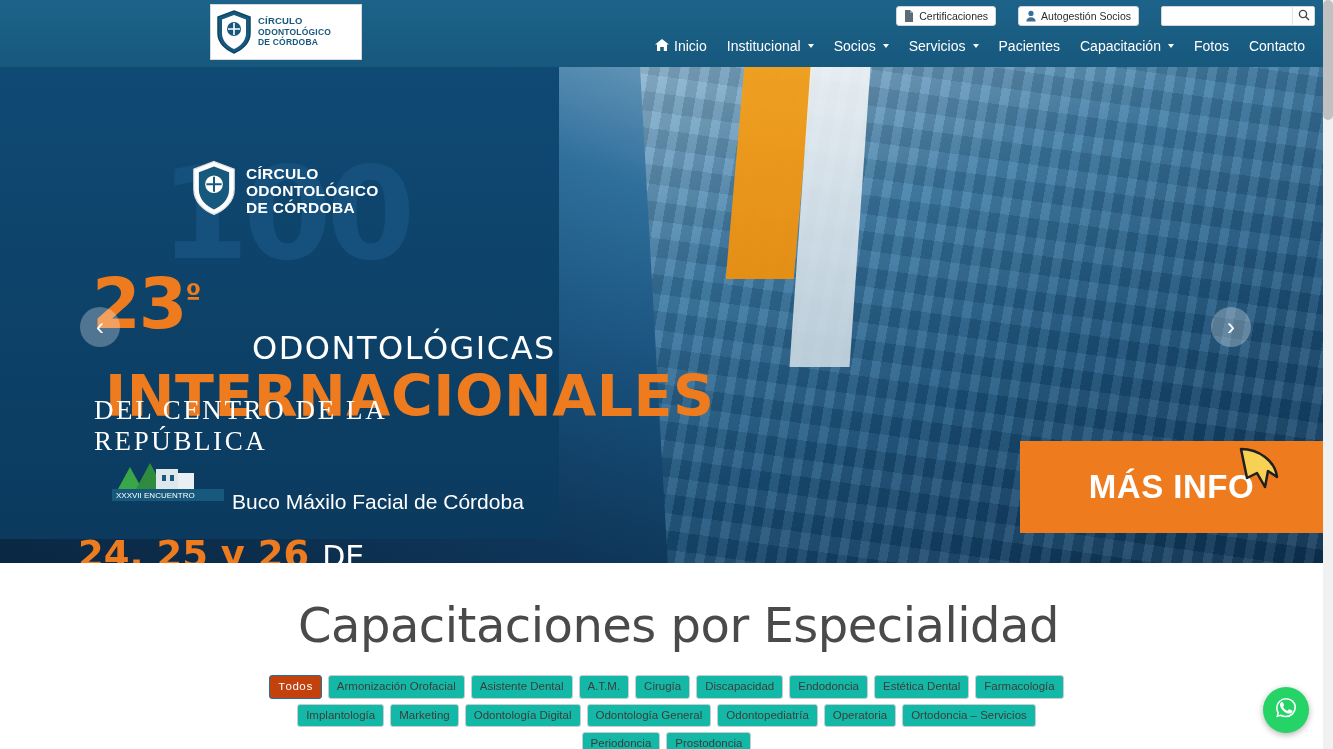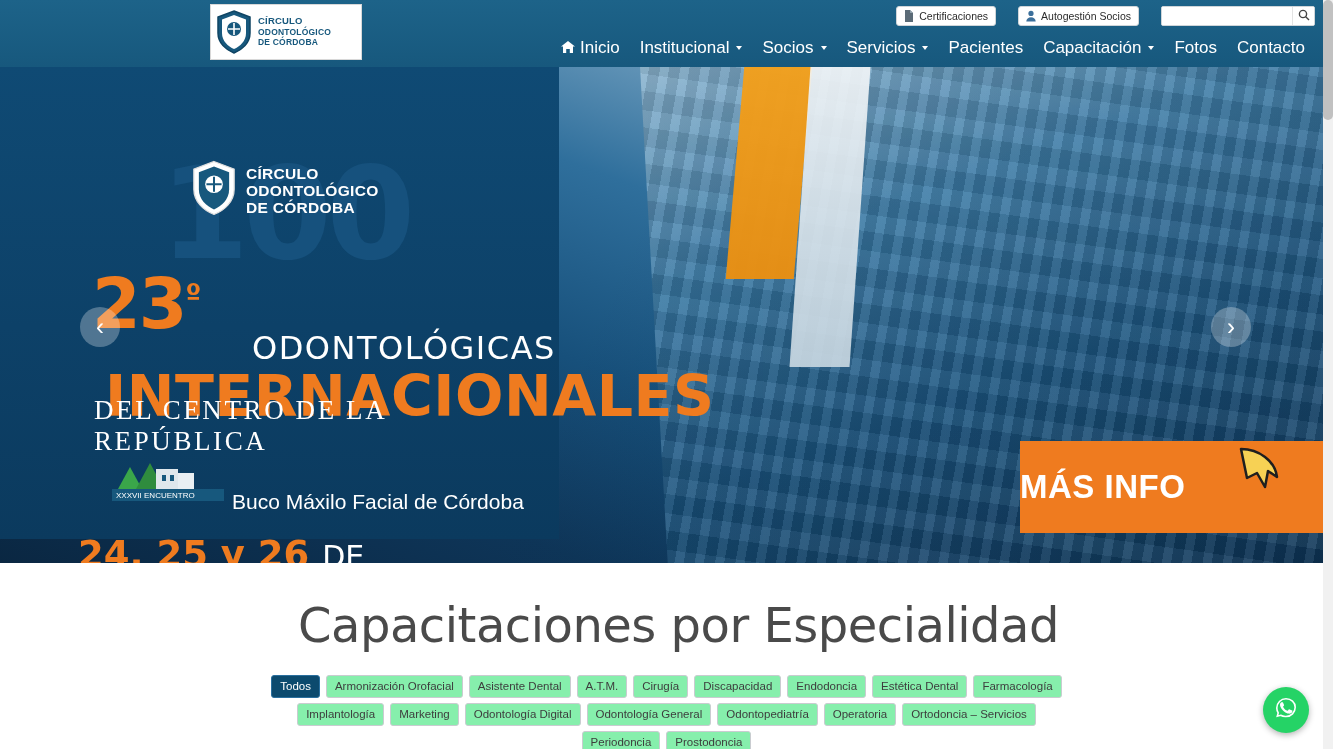--- a/index.html
+++ b/index.html
@@ -75,21 +75,21 @@
     width: 22px; background: #fff;
     border-left: 1px solid #e3e3e3;
     display: flex; align-items: center; justify-content: center;
     cursor: pointer;
   }
 
   .nav {
     position: absolute;
     right: 18px; top: 34px;
     display: flex; align-items: center; gap: 0;
-    font-size: 17px;
+    font-size: 14px;
   }
   .nav a {
     color: #ffffff;
     text-decoration: none;
     padding: 4px 10px;
     display: flex; align-items: center; gap: 5px;
     white-space: nowrap;
   }
   .caret {
     display: inline-block;
@@ -197,21 +197,21 @@
     position: absolute; left: 78px; top: 466px;
     font-size: 37px; font-weight: bold; color: #ef7b1f;
     font-family: "DejaVu Sans", sans-serif;
   }
   .fecha .de { color: #ffffff; font-weight: normal; font-size: 30px; }
 
   .masinfo {
     position: absolute; right: 10px; bottom: 30px;
     width: 303px; height: 92px;
     background: #ef7b1f;
-    display: flex; align-items: center; 
+    display: flex; align-items: center; justify-content: center;
     color: #ffffff; font-size: 33px; font-weight: bold;
     letter-spacing: .5px;
     cursor: pointer;
   }
   .cursor-ico { position: absolute; right: 42px; bottom: 28px; }
 
   .arrow {
     position: absolute; top: 240px;
     width: 40px; height: 40px;
     background: rgba(255,255,255,.28);
@@ -236,32 +236,33 @@
     padding-left: 24px;
   }
   .filters {
     margin-top: 22px;
     display: flex; flex-wrap: wrap; justify-content: center;
     gap: 5px 6px;
     padding: 0 260px;
   }
   .chip {
     border: 1px solid #c9ccd0;
-    background: #86efac;
+    background: #14b8a6;
     color: #3d3d3d;
     font-size: 11.5px;
     border-radius: 3px;
     padding: 4px 8px 5px;
     cursor: pointer;
     white-space: nowrap;
   }
   .chip.active {
-    background: #0c4a6e;
+    background: #c2410c;
     border-color: #2a6f9e;
     color: #ffffff;
+    font-family: Liberation Mono, monospace;
   }
 
   
   .wa {
     position: absolute;
     right: 24px; bottom: 16px;
     width: 46px; height: 46px;
     border-radius: 50%;
     background: #25d366;
     display: flex; align-items: center; justify-content: center;

